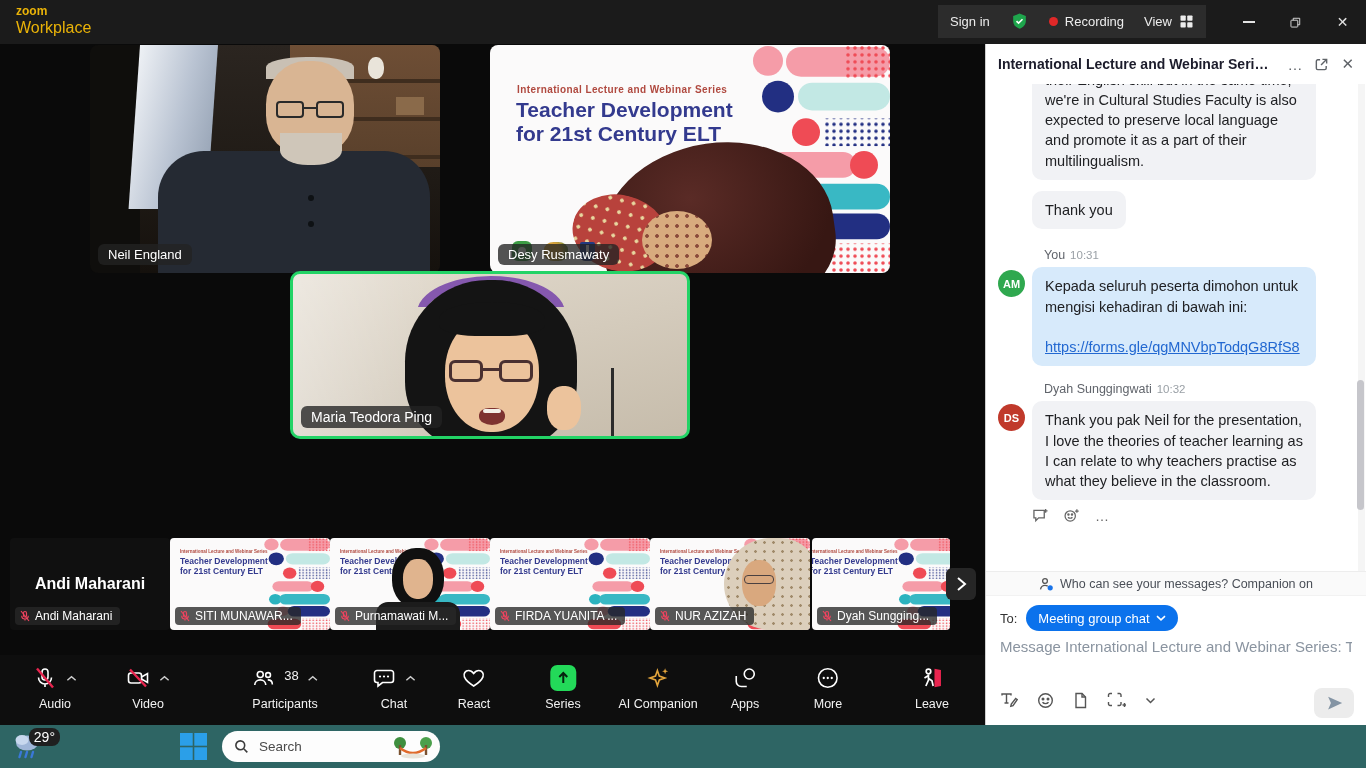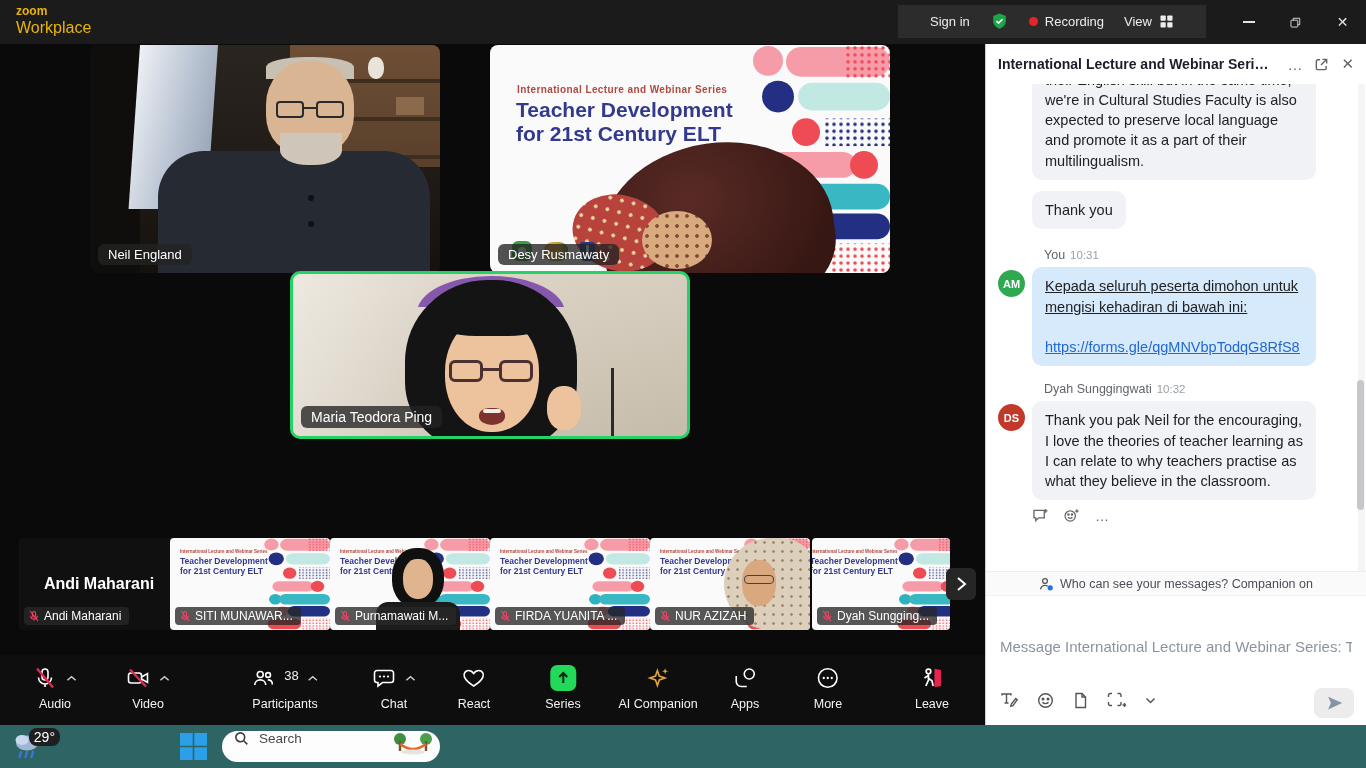--- a/index.html
+++ b/index.html
@@ -6,21 +6,21 @@
   html,body { width:1366px; height:768px; overflow:hidden; }
   body { font-family:"Liberation Sans", sans-serif; background:#000; position:relative; }
   svg { display:block; }
 
   
   .titlebar { position:absolute; left:0; top:0; width:1366px; height:44px; background:#1b1b1b; z-index:60; }
   .tb-logo { position:absolute; left:16px; top:5px; color:#eab308; line-height:1; }
   .tb-logo .l1 { font-size:12px; font-weight:bold; }
   .tb-logo .l2 { font-size:16px; margin-top:3px; }
   .tb-pill { position:absolute; right:160px; top:5px; height:33px; background:#2c2c2c; border-radius:0;
-             display:flex; align-items:center; padding:0 32px; gap:20px; color:#ececec; font-size:13px; }
+             display:flex; align-items:center; padding:0 12px; gap:20px; color:#ececec; font-size:13px; }
   .tb-item { display:flex; align-items:center; gap:7px; cursor:default; }
   .rec-dot { width:9px; height:9px; border-radius:50%; background:#e02828; }
   .win-btns { position:absolute; right:0; top:0; height:44px; display:flex; }
   .win-btn { width:47px; height:44px; display:flex; align-items:center; justify-content:center; color:#e3e3e3; font-size:14px; }
   .min-bar { width:12px; height:2px; background:#e3e3e3; }
 
   
   .stage { position:absolute; left:0; top:44px; width:985px; height:611px; background:#0a0a0a; }
   .tile { position:absolute; border-radius:8px; overflow:hidden; background:#141414; }
   .nametag { position:absolute; left:8px; bottom:8px; background:rgba(35,35,35,.78); color:#fff;
@@ -115,21 +115,21 @@
   .ch-ic { color:#5f6368; font-size:15px; display:flex; align-items:center; }
   .messages { position:absolute; top:40px; left:0; right:10px; height:487px; overflow:hidden; padding-left:12px; }
   .m-row { position:relative; margin-bottom:11px; }
   .avatar { position:absolute; left:0; top:1px; width:27px; height:27px; border-radius:50%; color:#fff; font-size:11px; font-weight:bold;
             display:flex; align-items:center; justify-content:center; }
   .av-green { background:#2fa84f; } .av-red { background:#c0392b; }
   .sender { margin-left:46px; font-size:12.5px; color:#60646b; margin-bottom:5px; }
   .sender .time { color:#9aa0a6; font-size:11.5px; margin-left:5px; }
   .bubble { margin-left:34px; width:fit-content; max-width:284px; background:#f1f2f5; border-radius:10px; padding:9px 13px;
             font-size:14.5px; line-height:1.4; color:#202124; }
-  .bubble.blue { background:#d7eafb;text-decoration:underline; }
+  .bubble.blue { background:#d7eafb; }
   .bubble a { display:block; margin-top:20px; color:#2268d1; text-decoration:underline; word-break:break-all; }
   .msg-actions { margin-left:34px; margin-top:8px; display:flex; gap:15px; align-items:center; color:#666; }
   .notice { position:absolute; top:527px; left:0; right:0; height:25px; background:#fafafa; border-top:1px solid #ededed; border-bottom:1px solid #f2f2f2;
             display:flex; align-items:center; justify-content:center; gap:6px; font-size:12.5px; color:#4a4f57; }
   .compose-to { position:absolute; top:561px; left:14px; display:flex; align-items:center; gap:9px; font-size:13px; color:#333; }
   .to-pill { background:#0b72ec; color:#fff; height:26px; border-radius:14px; display:flex; align-items:center; gap:6px; padding:0 12px; font-size:13px; }
   .compose-input { position:absolute; top:594px; left:14px; width:352px; border:none; outline:none; font-size:15px; color:#333; background:transparent;
                    font-family:"Liberation Sans", sans-serif; }
   .compose-input::placeholder { color:#8a94a0; }
   .compose-icons { position:absolute; top:648px; left:14px; display:flex; gap:19px; align-items:center; color:#555; }
@@ -137,21 +137,21 @@
               display:flex; align-items:center; justify-content:center; }
   .sb-track { position:absolute; right:1px; top:40px; width:7px; height:487px; background:#f5f5f5; }
   .sb-thumb { position:absolute; right:1px; top:296px; width:7px; height:130px; background:#c6c6cb; border-radius:4px; }
 
   
   .taskbar { position:absolute; left:0; top:725px; width:1366px; height:43px; background:#2e6564; z-index:70; }
   .weather { position:absolute; left:12px; top:5px; width:48px; height:34px; }
   .w-badge { position:absolute; right:0; top:-2px; background:#1f1f1f; color:#fff; font-size:14px; padding:1px 5px; border-radius:8px; }
   .start { position:absolute; left:180px; top:8px; }
   .search-pill { position:absolute; left:222px; top:6px; width:218px; height:31px; background:#fdfdfd; border-radius:16px;
-                 display:flex; align-items:flex-start; gap:10px; padding:0 6px 0 12px; font-size:13.5px; color:#4a4a4a; }
+                 display:flex; align-items:center; gap:10px; padding:0 6px 0 12px; font-size:13.5px; color:#4a4a4a; }
   .search-pill .lbl { flex:1; }
 </style>
 </head>
 <body>
 
 <svg width="0" height="0" style="position:absolute">
   <defs>
     <pattern id="pat-red" width="7" height="7" patternUnits="userSpaceOnUse">
         <circle cx="3" cy="3" r="1.8" fill="#ef4b55"></circle>
       </pattern>
@@ -273,21 +273,21 @@
     <div class="m-gl g1"></div>
       <div class="m-gl g2"></div>
       <div class="m-bridge"></div>
     <div class="m-mouth"></div>
     <div class="m-hand"></div>
     <div class="m-top"></div>
     <div class="m-line"></div>
     <div class="nametag" style="font-size:14px">Maria Teodora Ping</div>
   </div>
 
-  <div class="fs-tile" style="left:19px;width:160px">
+  <div class="fs-tile" style="left:10px;width:160px">
     <div class="fs-center">Andi Maharani</div>
     <div class="fs-name">
       <svg width="12" height="12" viewBox="0 0 24 24" fill="none" stroke="#f0435f" stroke-width="2.4">
           <rect x="9" y="3" width="6" height="11" rx="3"></rect>
           <path d="M5.5 11.5a6.5 6.5 0 0 0 13 0M12 18v3"></path>
           <line x1="4" y1="2" x2="20" y2="22"></line>
         </svg>
       <span>Andi Maharani</span>
     </div>
   </div>
@@ -568,21 +568,21 @@
       <div class="bubble blue">
         <span>Kepada seluruh peserta dimohon untuk mengisi kehadiran di bawah ini:</span>
         <a href="#">https://forms.gle/qgMNVbpTodqG8RfS8</a>
       </div>
     </div>
     <div class="m-row" style="margin-top:16px">
       <div class="sender">
         <span>Dyah Sunggingwati</span><span class="time">10:32</span>
       </div>
       <div class="avatar av-red" style="top:22px">DS</div>
-      <div class="bubble">Thank you pak Neil for the encouraging, I love the theories of teacher learning as I can relate to why teachers practise as what they believe in the classroom.</div>
+      <div class="bubble">Thank you pak Neil for the presentation, I love the theories of teacher learning as I can relate to why teachers practise as what they believe in the classroom.</div>
       <div class="msg-actions">
         <svg width="17" height="15" viewBox="0 0 18 16" fill="none" stroke="#666" stroke-width="1.4">
             <path d="M2 2.5h11v8H7L4 13.5v-3H2zM14.5 1v4M12.5 3h4"></path>
           </svg>
         <svg width="16" height="15" viewBox="0 0 18 16" fill="none" stroke="#666" stroke-width="1.4">
             <circle cx="7" cy="8.5" r="5.8"></circle>
             <circle cx="5" cy="7" r=".7" fill="#666"></circle>
             <circle cx="9" cy="7" r=".7" fill="#666"></circle>
             <path d="M4.5 10a3.4 3.4 0 0 0 5 0M14.5 1v4M12.5 3h4"></path>
           </svg>
@@ -599,20 +599,29 @@
     <svg width="15" height="14" viewBox="0 0 15 14">
         <g fill="none" stroke="#555" stroke-width="1.3">
           <circle cx="6" cy="4" r="2.4"></circle>
           <path d="M1.5 12.3C2 9.7 3.8 8.3 6 8.3c1 0 1.9.3 2.7.8"></path>
         </g>
         <circle cx="11.2" cy="10.8" r="2.6" fill="#1a73e8"></circle>
       </svg>
     <span>Who can see your messages? Companion on</span>
   </div>
 
+  <div class="compose-to">
+    <span>To:</span>
+    <span class="to-pill">
+      <span>Meeting group chat</span>
+      <svg width="10" height="6" viewBox="0 0 10 6" fill="none" stroke="#fff" stroke-width="1.6">
+          <path d="M1 1.2L5 4.8 9 1.2"></path>
+        </svg>
+    </span>
+  </div>
 
   <input class="compose-input" placeholder="Message International Lecture and Webinar Series: T..." style="">
 
   <div class="compose-icons">
     <svg width="18" height="17" viewBox="0 0 18 17" fill="none" stroke="#555" stroke-width="1.4">
         <path d="M2 3.5V2h9v1.5M6.5 2v9M4.5 11h4"></path>
         <path d="M15.7 6.5l1.5 1.1-4.2 6-2.2.7.5-2.3z"></path>
       </svg>
     <svg width="17" height="17" viewBox="0 0 17 17" fill="none" stroke="#555" stroke-width="1.4">
         <circle cx="8.5" cy="8.5" r="6.8"></circle>

